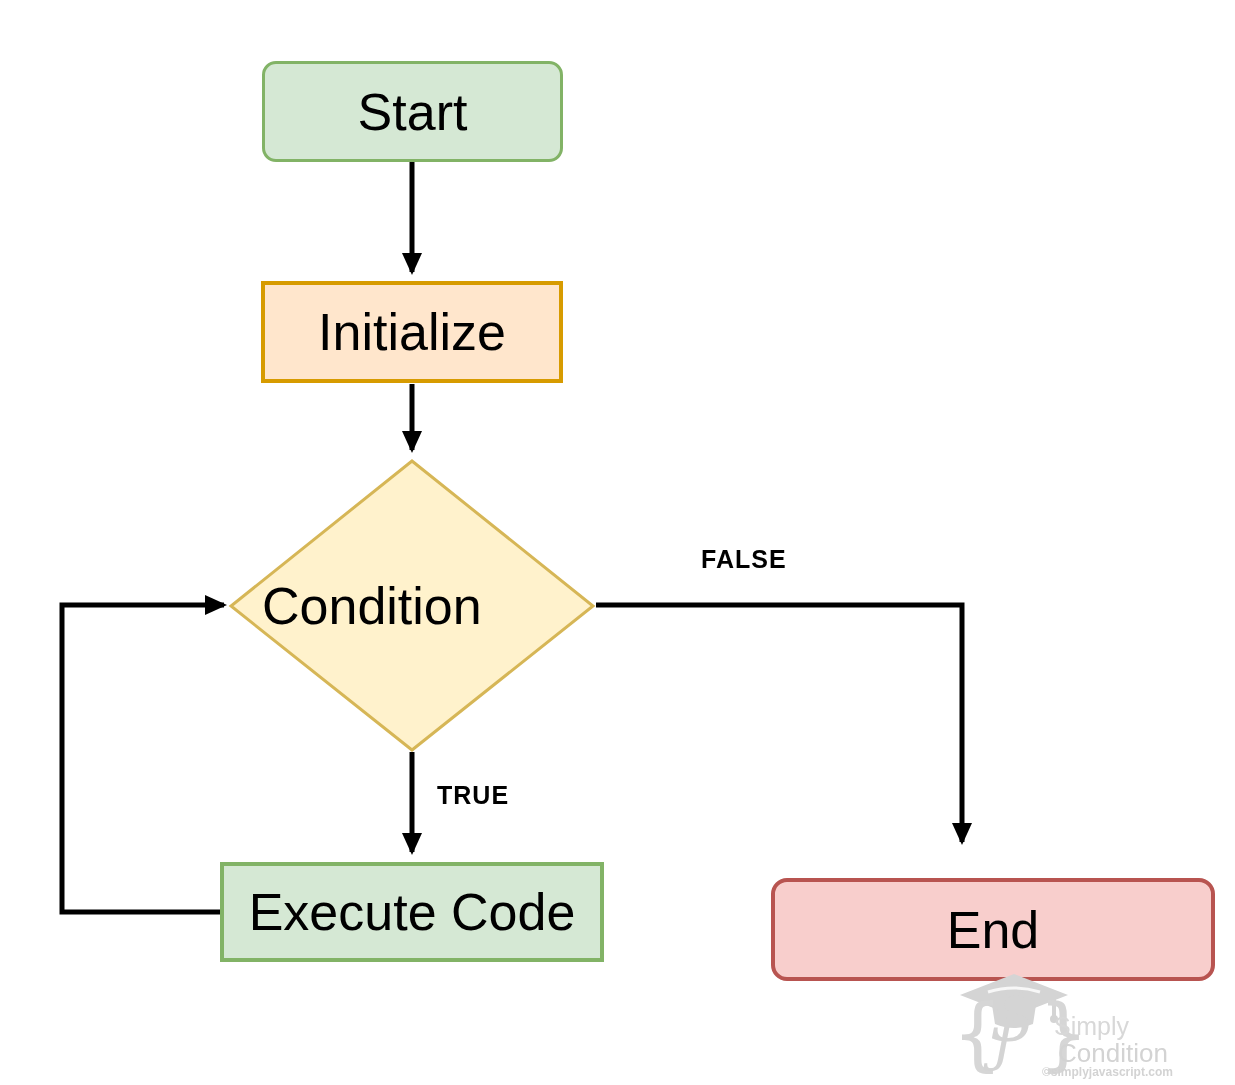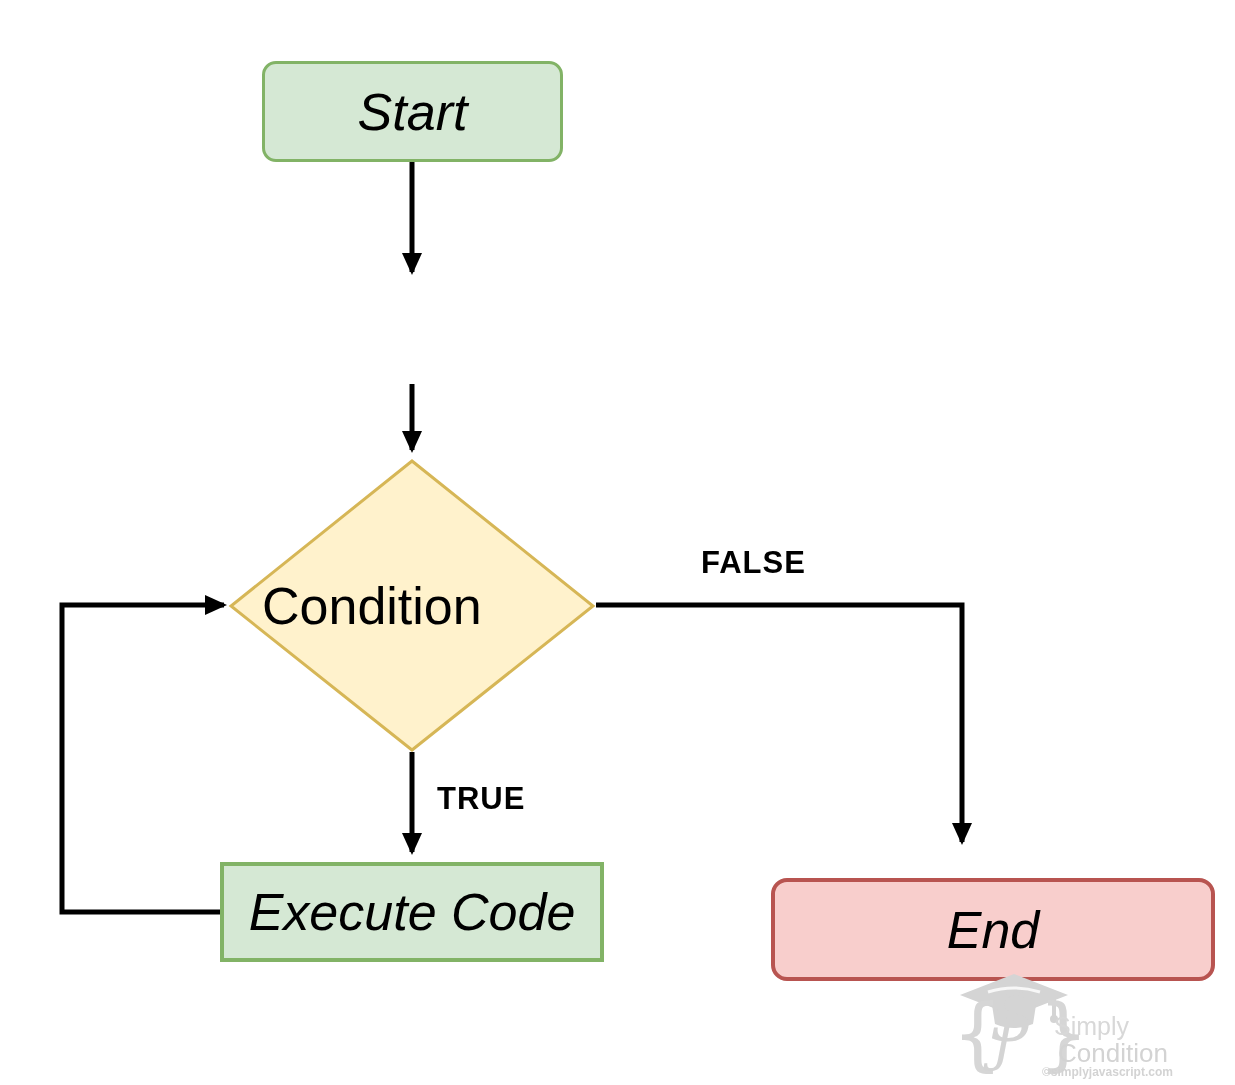--- a/index.html
+++ b/index.html
@@ -23,21 +23,20 @@
   }
   .node {
     position: absolute;
     display: flex;
     align-items: center;
     justify-content: center;
     box-sizing: border-box;
     font-size: 52px;
     color: #000000;
     white-space: nowrap;
-    font-style: italic;
   }
   .node-start {
     left: 262px; top: 61px;
     width: 301px; height: 101px;
     background: var(--c-green_fill, #d5e8d4);
     border: 3px solid var(--c-green_border, #82b366);
     border-radius: 14px;
   }
   .node-initialize {
     left: 261px; top: 281px;
@@ -63,21 +62,21 @@
     left: 262px; top: 578px;
     width: 300px; height: 56px;
     display: flex;
     align-items: center;
     font-size: 52px;
     color: #000000;
     white-space: nowrap;
   }
   .branch-label {
     position: absolute;
-    font-size: 31px;
+    font-size: 25px;
     font-weight: 700;
     color: #000000;
     letter-spacing: 1px;
     white-space: nowrap;
   }
   .branch-label.true  { left: 437px; top: 781px; }
   .branch-label.false { left: 701px; top: 545px; }
 
   
   .watermark {
@@ -162,20 +161,23 @@
 
     <path d="M220,912 L62,912 L62,605 L224,605" stroke="#000000" stroke-width="5" fill="none" marker-end="url(#arrow)"></path>
 
     <polygon points="412,461 593,606 412,750 231,606" style="fill:var(--c-yellow_fill, #fff2cc); stroke:var(--c-yellow_border, #d6b656);" stroke-width="3"></polygon>
   </svg>
 
   <div class="node node-start">
     <span>Start</span>
   </div>
 
+  <div class="node node-initialize">
+    <span>Initialize</span>
+  </div>
 
   <div class="condition-label">
     <span>Condition</span>
   </div>
 
   <div class="node node-execute">
     <span>Execute Code</span>
   </div>
 
   <div class="node node-end">

